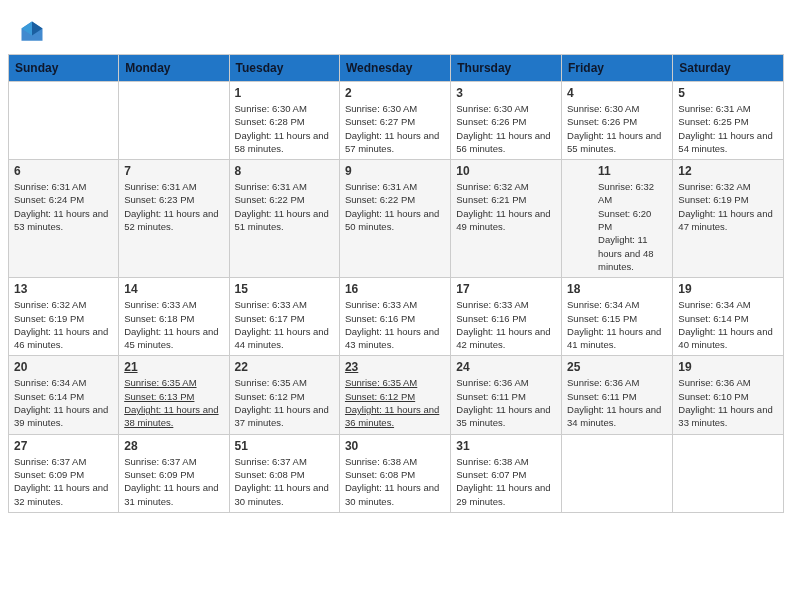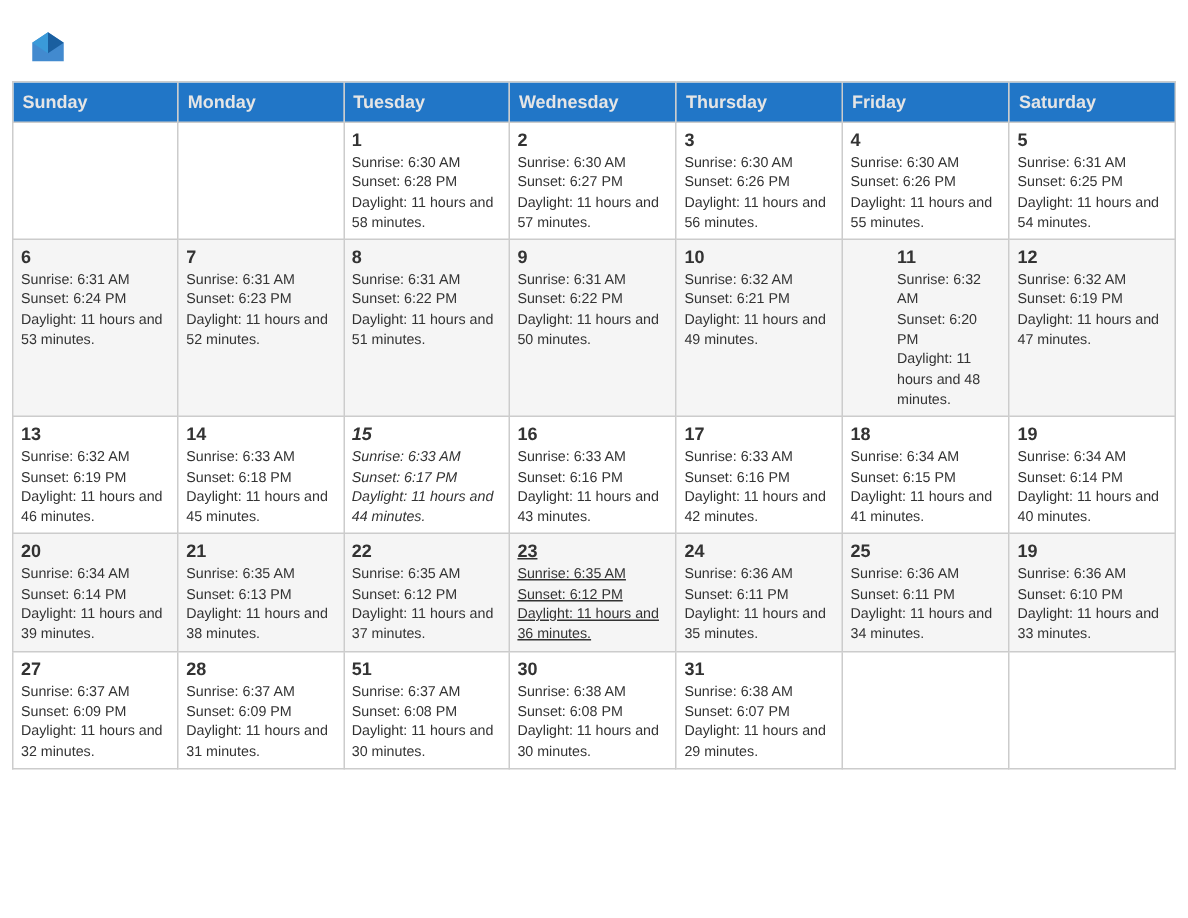--- a/index.html
+++ b/index.html
@@ -60,21 +60,21 @@
       color: #555;
     }
     .calendar {
       width: 100%;
       border-collapse: collapse;
       margin: 0;
       padding: 0 0px;
     }
     .calendar th {
       background: #2176c7;
-      color: #e5e5e5;
+      color: #0f172a;
       font-size: 12px;
       font-weight: bold;
       padding: 6px 6px;
       border: 1px solid #ccc;
       text-align: left;
     }
     .calendar td {
       border: 1px solid #ccc;
       vertical-align: top;
       padding: 4px 5px;
@@ -205,21 +205,21 @@
           </tr>
           <tr>
             <td style="background: rgb(255, 255, 255);">
               <span class="day-num">13</span>
               <div class="day-info">Sunrise: 6:32 AM<br>Sunset: 6:19 PM<br>Daylight: 11 hours and 46 minutes.</div>
             </td>
             <td style="background: rgb(255, 255, 255);">
               <span class="day-num">14</span>
               <div class="day-info">Sunrise: 6:33 AM<br>Sunset: 6:18 PM<br>Daylight: 11 hours and 45 minutes.</div>
             </td>
-            <td style="background: rgb(255, 255, 255); font-style: italic;">
+            <td style="background: rgb(255, 255, 255);">
               <span class="day-num">15</span>
               <div class="day-info">Sunrise: 6:33 AM<br>Sunset: 6:17 PM<br>Daylight: 11 hours and 44 minutes.</div>
             </td>
             <td style="background: rgb(255, 255, 255);">
               <span class="day-num">16</span>
               <div class="day-info">Sunrise: 6:33 AM<br>Sunset: 6:16 PM<br>Daylight: 11 hours and 43 minutes.</div>
             </td>
             <td style="background: rgb(255, 255, 255); margin-left: 21px;">
               <span class="day-num">17</span>
               <div class="day-info">Sunrise: 6:33 AM<br>Sunset: 6:16 PM<br>Daylight: 11 hours and 42 minutes.</div>
@@ -231,21 +231,21 @@
             <td style="background: rgb(255, 255, 255);">
               <span class="day-num">19</span>
               <div class="day-info">Sunrise: 6:34 AM<br>Sunset: 6:14 PM<br>Daylight: 11 hours and 40 minutes.</div>
             </td>
           </tr>
           <tr>
             <td style="background: rgb(245, 245, 245);">
               <span class="day-num">20</span>
               <div class="day-info">Sunrise: 6:34 AM<br>Sunset: 6:14 PM<br>Daylight: 11 hours and 39 minutes.</div>
             </td>
-            <td style="background: rgb(245, 245, 245);">
+            <td style="background: rgb(245, 245, 245); text-decoration: underline;">
               <span class="day-num">21</span>
               <div class="day-info">Sunrise: 6:35 AM<br>Sunset: 6:13 PM<br>Daylight: 11 hours and 38 minutes.</div>
             </td>
             <td style="background: rgb(245, 245, 245);">
               <span class="day-num">22</span>
               <div class="day-info">Sunrise: 6:35 AM<br>Sunset: 6:12 PM<br>Daylight: 11 hours and 37 minutes.</div>
             </td>
             <td style="background: rgb(245, 245, 245); text-decoration: underline;">
               <span class="day-num">23</span>
               <div class="day-info">Sunrise: 6:35 AM<br>Sunset: 6:12 PM<br>Daylight: 11 hours and 36 minutes.</div>

